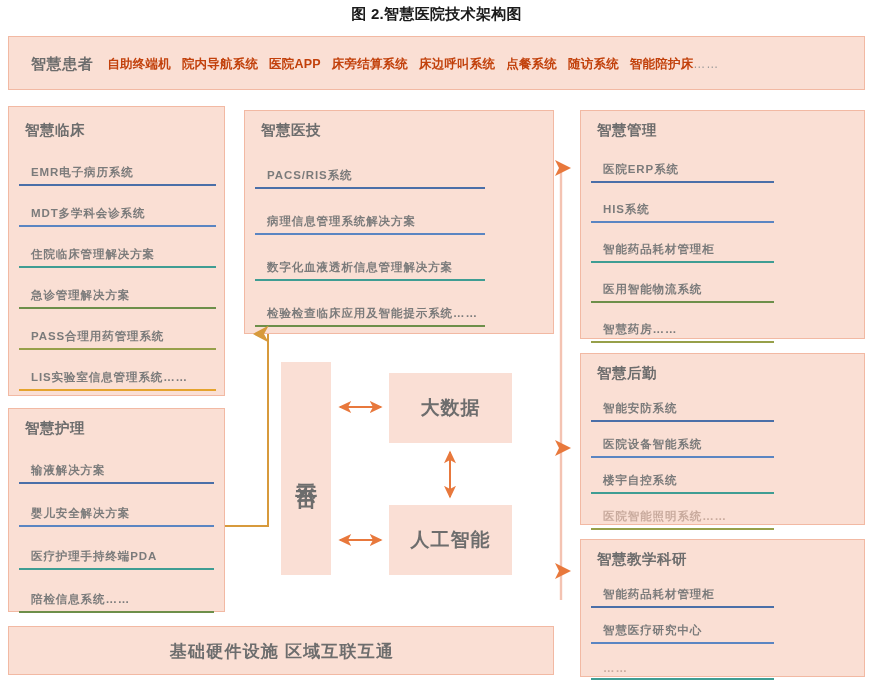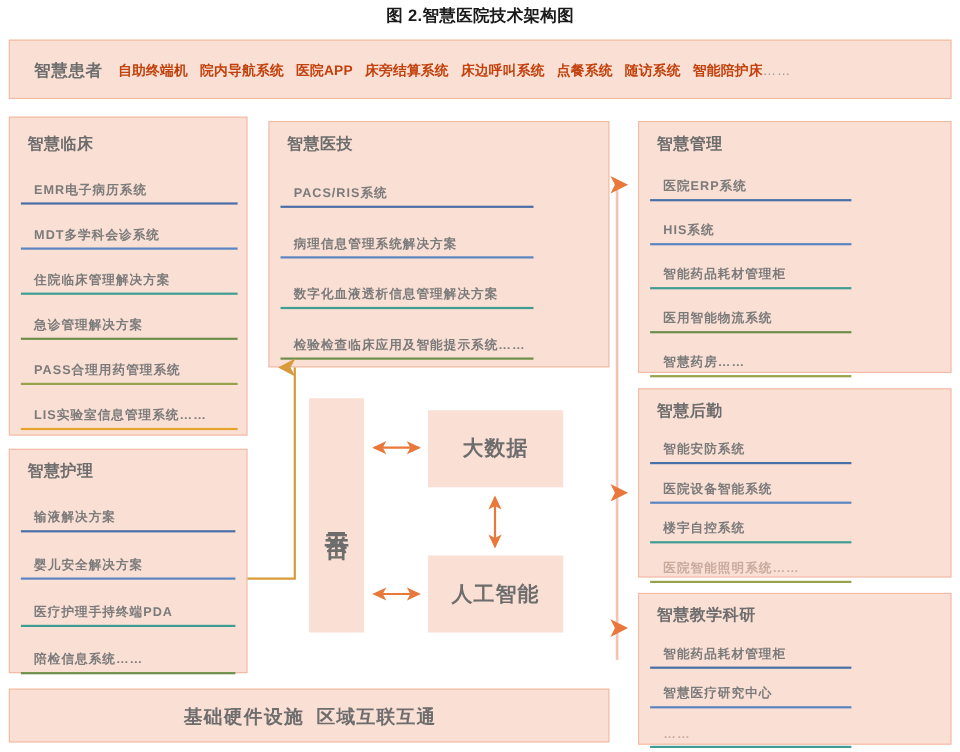--- a/index.html
+++ b/index.html
@@ -81,21 +81,21 @@
   }
   #bigdata-box{left:389px;top:373px;width:123px;height:70px;}
   #ai-box{left:389px;top:505px;width:123px;height:70px;}
   .center-label{font-size:19px;font-weight:bold;color:#6d6d6d;letter-spacing:1px;}
 
   
   #bottom-bar{left:8px;top:626px;width:546px;height:49px;}
   #bottom-bar-label{
     position:absolute;left:0;top:0;width:546px;height:49px;
     display:flex;align-items:center;justify-content:center;
-    font-size:17px;font-weight:bold;color:#6d6d6d;letter-spacing:1.2px;font-family:Liberation Mono, monospace;
+    font-size:17px;font-weight:bold;color:#6d6d6d;letter-spacing:1.2px;
   }
 
   
   svg.overlay{position:absolute;left:0;top:0;width:873px;height:684px;
     pointer-events:none;}
 </style>
 </head>
 <body>
 
 <div class="canvas">

